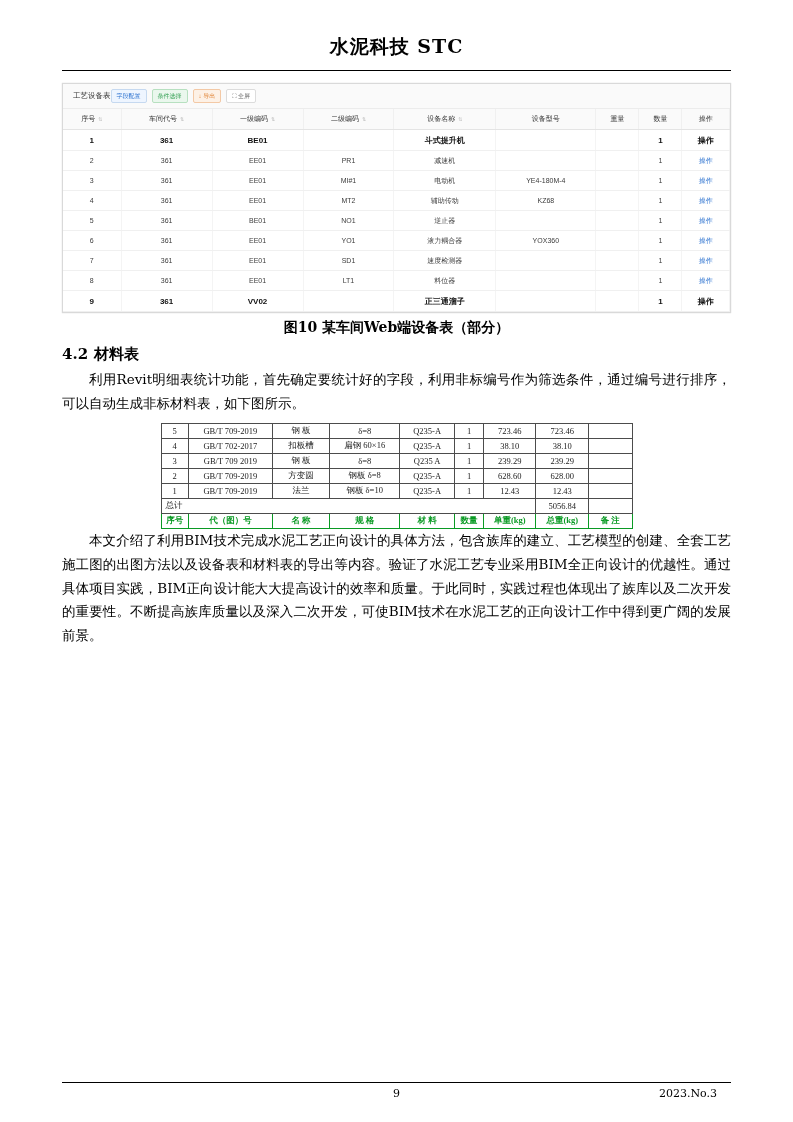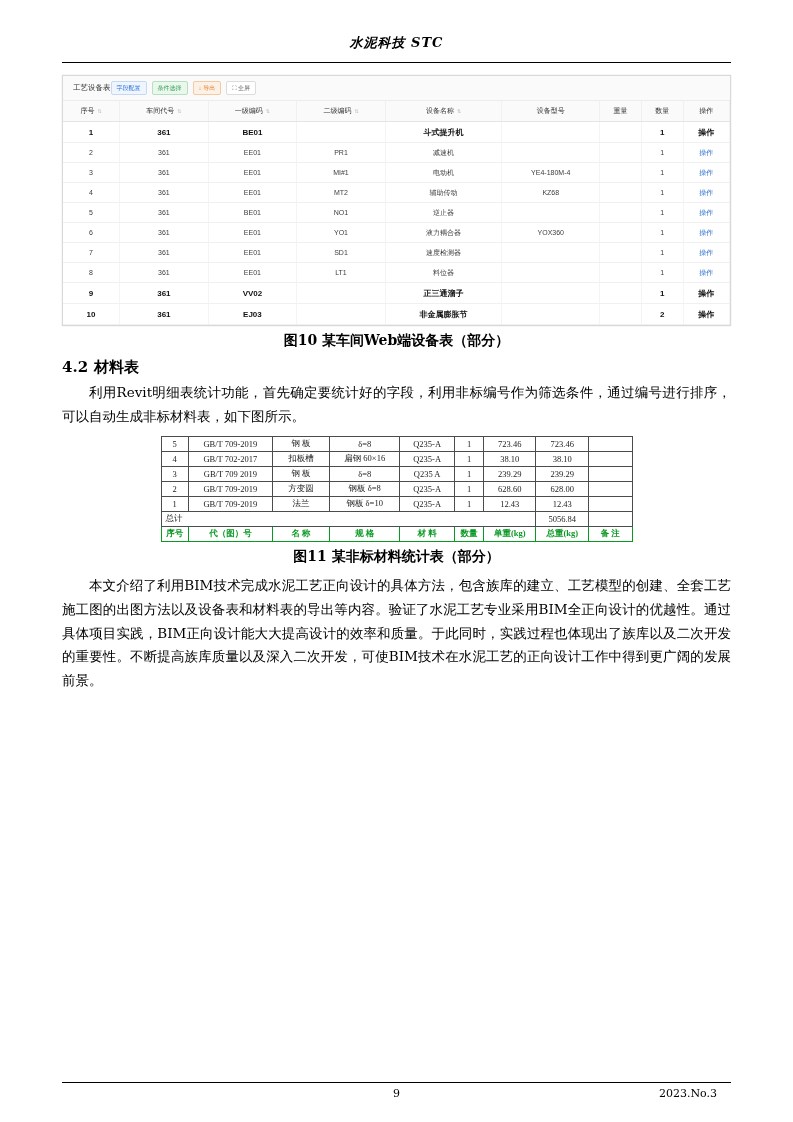--- a/index.html
+++ b/index.html
@@ -27,23 +27,22 @@
   }
 
   
   .doc-header {
     text-align: center;
     padding-bottom: 6px;
   }
   .doc-header .hdr-title {
     font-family: "DejaVu Serif", serif;
     font-weight: bold;
-    font-size: 13px;
+    font-size: 19px;
     letter-spacing: 1px;
-    font-style: italic;
   }
   .hdr-rule {
     border-bottom: 1.6px solid #000;
     margin-top: 4px;
   }
 
   
   .fig10 {
     margin-top: 12px;
     border: 1px solid #d9d9d9;
@@ -320,31 +319,20 @@
             <td>9</td>
             <td>361</td>
             <td>VV02</td>
             <td></td>
             <td>正三通溜子</td>
             <td></td>
             <td></td>
             <td>1</td>
             <td class="op-link">操作</td>
           </tr>
-          <tr class="bold">
-            <td>10</td>
-            <td>361</td>
-            <td>EJ03</td>
-            <td></td>
-            <td>非金属膨胀节</td>
-            <td></td>
-            <td></td>
-            <td>2</td>
-            <td class="op-link">操作</td>
-          </tr>
         </tbody>
       </table>
     </div>
 
     <div class="figcap">图10 某车间Web端设备表（部分）</div>
 
     <h2 class="sec">
       <span class="num">4.2</span><span>材料表</span>
     </h2>
     <p class="body">利用Revit明细表统计功能，首先确定要统计好的字段，利用非标编号作为筛选条件，通过编号进行排序，可以自动生成非标材料表，如下图所示。</p>
@@ -420,21 +408,20 @@
             <td>材  料</td>
             <td>数量</td>
             <td>单重(kg)</td>
             <td>总重(kg)</td>
             <td>备  注</td>
           </tr>
         </tbody>
       </table>
     </div>
 
-    <div class="figcap">图11 某非标材料统计表（部分）</div>
 
 
     <p class="body">本文介绍了利用BIM技术完成水泥工艺正向设计的具体方法，包含族库的建立、工艺模型的创建、全套工艺施工图的出图方法以及设备表和材料表的导出等内容。验证了水泥工艺专业采用BIM全正向设计的优越性。通过具体项目实践，BIM正向设计能大大提高设计的效率和质量。于此同时，实践过程也体现出了族库以及二次开发的重要性。不断提高族库质量以及深入二次开发，可使BIM技术在水泥工艺的正向设计工作中得到更广阔的发展前景。</p>
 
   </div>
 
   <div class="footer">
     <div class="footer-rule"></div>
     <div class="footer-row">
       <div class="footer-pageno">9</div>

